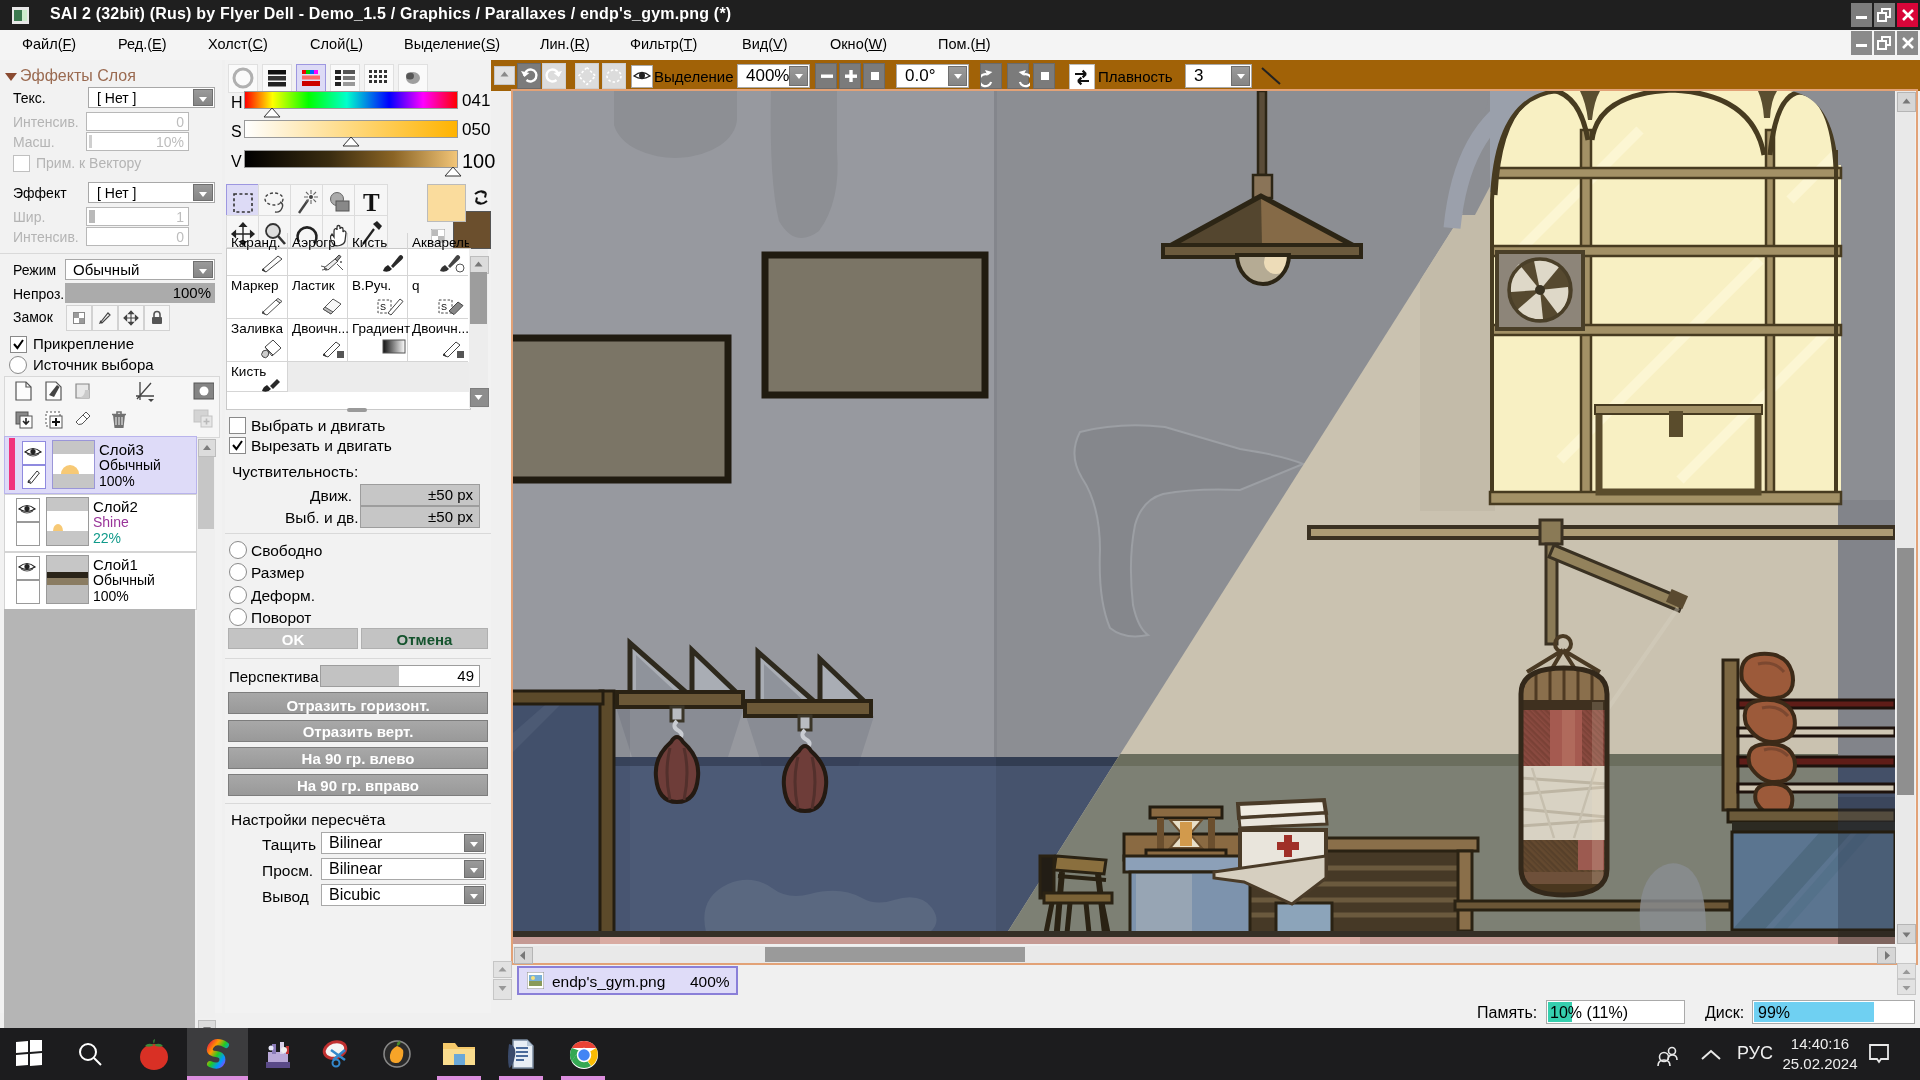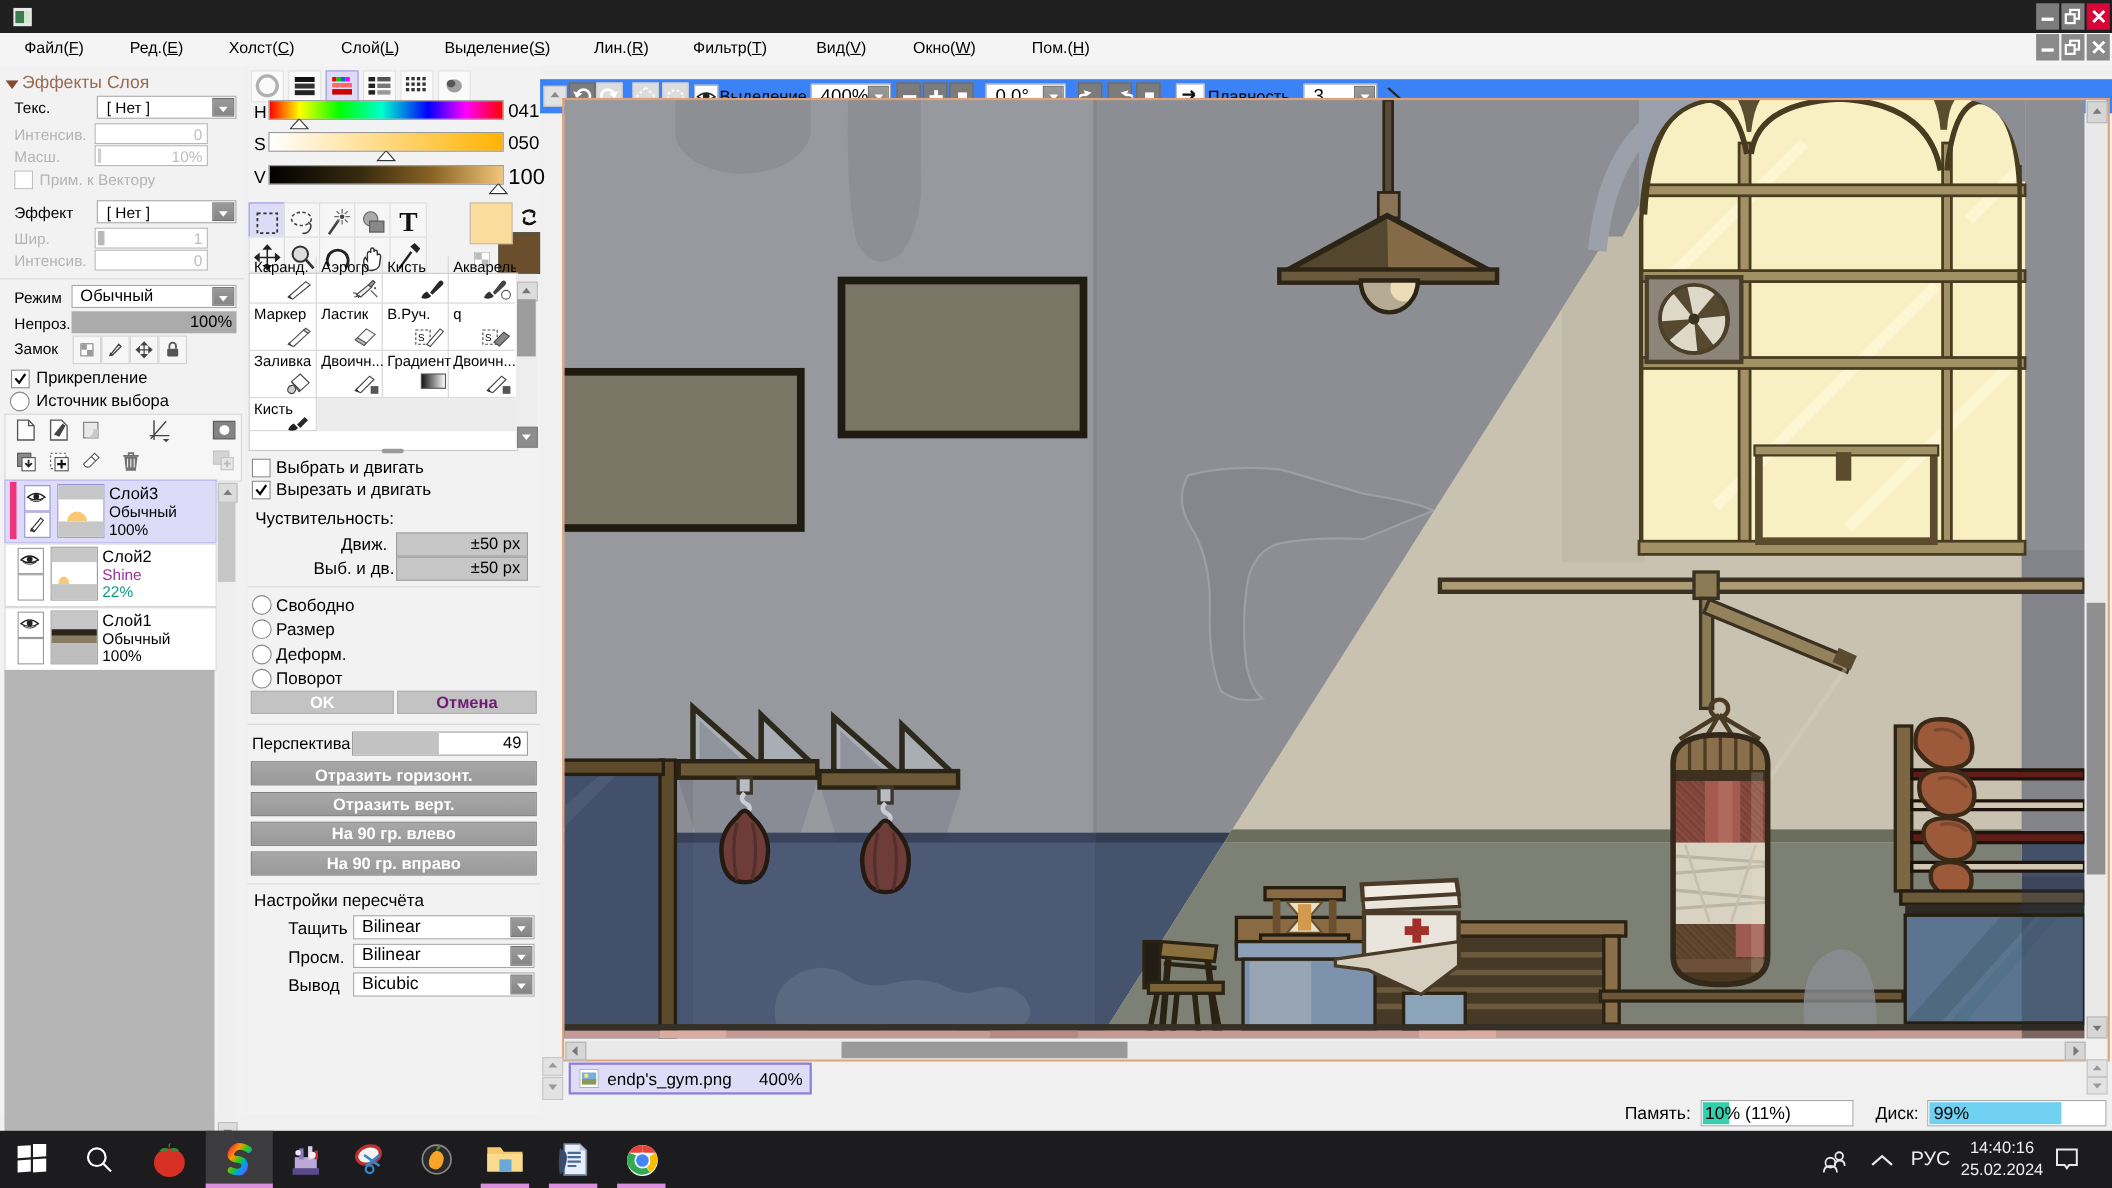--- a/index.html
+++ b/index.html
@@ -20,38 +20,39 @@
 .dbtn{position:absolute;right:1px;top:1px;bottom:1px;width:20px;background:linear-gradient(#9a9a9a,#858585);border:1px solid #6f6f6f;box-sizing:border-box}
 .dbtn:after{content:"";position:absolute;left:5px;top:7px;border:4px solid transparent;border-top:5px solid #fff}
 .chk{position:absolute;width:15px;height:15px;background:#fff;border:1px solid #8a8a8a}
 .radio{position:absolute;width:16px;height:16px;background:#fff;border:1px solid #8a8a8a;border-radius:50%}
 .sep{position:absolute;height:1px;background:#d9d9d9}
 .gbtn{position:absolute;background:linear-gradient(#a8a8a8,#999);border:1px solid #7d7d7d;color:#fff;font-weight:bold;font-size:15px;text-align:center;box-sizing:border-box}
 
 #panel1{position:absolute;left:0;top:60px;width:222px;height:953px;background:#f2f2f2}
 #panel2{position:absolute;left:225px;top:60px;width:266px;height:953px;background:#f2f2f2}
 
-#ctoolbar{position:absolute;left:491px;top:72px;width:1429px;height:31px;background:#3b82f6}
+#ctoolbar{position:absolute;left:491px;top:60px;width:1429px;height:31px;background:#a16207}
 .cbtn{position:absolute;top:3px;width:24px;height:26px;background:#7b7b7b;border:1px solid #6a6a6a;color:#fff;box-sizing:border-box}
 .cbtn.dis2{background:#dcdcdc;border-color:#cfcfcf}
 
 #canvas{position:absolute;left:513px;top:91px;width:1382px;height:853px;overflow:hidden;background:#97999f}
 #cborder{position:absolute;left:511px;top:89px;width:1403px;height:872px;border:2px solid #e2a277;pointer-events:none}
 
 #taskbar{position:absolute;left:0;top:1028px;width:1920px;height:52px;background:#1c1c1e;color:#fff}
 </style>
 </head>
 <body>
 <div id="root">
   <div id="titlebar">
     <svg class="abs" style="left:12px;top:7px" width="17" height="17">
         <rect x="0" y="0" width="17" height="17" fill="#e8e8e8"></rect>
         <rect x="2" y="3" width="8" height="11" fill="#3c7a50"></rect>
         <rect x="10" y="3" width="5" height="11" fill="#cdeccd"></rect>
       </svg>
+    <div class="ttl">SAI 2 (32bit) (Rus) by Flyer Dell - Demo_1.5 / Graphics / Parallaxes / endp's_gym.png (*)</div>
     <div class="winbtn" style="right:48px"><svg width="21" height="24">
           <rect x="5" y="13" width="11" height="3" fill="#fff"></rect>
         </svg></div>
     <div class="winbtn" style="right:25px"><svg width="21" height="24">
           <rect x="8" y="6" width="8" height="8" fill="none" stroke="#fff" stroke-width="2"></rect>
           <rect x="4" y="10" width="8" height="8" fill="#7c7c7c" stroke="#fff" stroke-width="2"></rect>
         </svg></div>
     <div class="winbtn" style="right:2px;background:#d80539"><svg width="21" height="24">
           <path d="M6 7 L16 17 M16 7 L6 17" stroke="#fff" stroke-width="2.6"></path>
         </svg></div>
@@ -527,21 +528,21 @@
     <div class="sep" style="left:0;top:473px;width:266px"></div>
     <div class="radio" style="left:4px;top:481px"></div>
       <div class="lbl" style="left:26px;top:482px;font-size:15.5px">Свободно</div>
     <div class="radio" style="left:4px;top:503px"></div>
       <div class="lbl" style="left:26px;top:504px;font-size:15.5px">Размер</div>
     <div class="radio" style="left:4px;top:526px"></div>
       <div class="lbl" style="left:26px;top:527px;font-size:15.5px">Деформ.</div>
     <div class="radio" style="left:4px;top:548px"></div>
       <div class="lbl" style="left:26px;top:549px;font-size:15.5px">Поворот</div>
     <div class="abs" style="left:3px;top:568px;width:130px;height:21px;background:#c3c3c3;border:1px solid #b0b0b0;color:#fff;font-weight:bold;font-size:15px;text-align:center;box-sizing:border-box;padding-top:2px">OK</div>
-    <div class="abs" style="left:136px;top:568px;width:127px;height:21px;background:#c3c3c3;border:1px solid #b0b0b0;color:#701a75;font-weight:bold;font-size:15px;text-align:center;box-sizing:border-box;padding-top:2px">Отмена</div>
+    <div class="abs" style="left:136px;top:568px;width:127px;height:21px;background:#c3c3c3;border:1px solid #b0b0b0;color:#14532d;font-weight:bold;font-size:15px;text-align:center;box-sizing:border-box;padding-top:2px">Отмена</div>
     <div class="sep" style="left:0;top:598px;width:266px"></div>
     <div class="lbl" style="left:4px;top:608px;font-size:15px">Перспектива</div>
     <div class="abs" style="left:95px;top:605px;width:158px;height:20px;background:#fff;border:1px solid #9d9d9d;font-size:15px">
         <span style="position:absolute;left:0;top:0;bottom:0;width:78px;background:#c2c2c2"></span>
         <span style="position:absolute;right:5px;top:1px">49</span>
       </div>
     <div class="gbtn" style="left:3px;top:632px;width:260px;height:22px;padding-top:4px">Отразить горизонт.</div>
     <div class="gbtn" style="left:3px;top:660px;width:260px;height:22px;padding-top:2px">Отразить верт.</div>
     <div class="gbtn" style="left:3px;top:687px;width:260px;height:22px;padding-top:2px">На 90 гр. влево</div>
     <div class="gbtn" style="left:3px;top:714px;width:260px;height:22px;padding-top:2px">На 90 гр. вправо</div>

